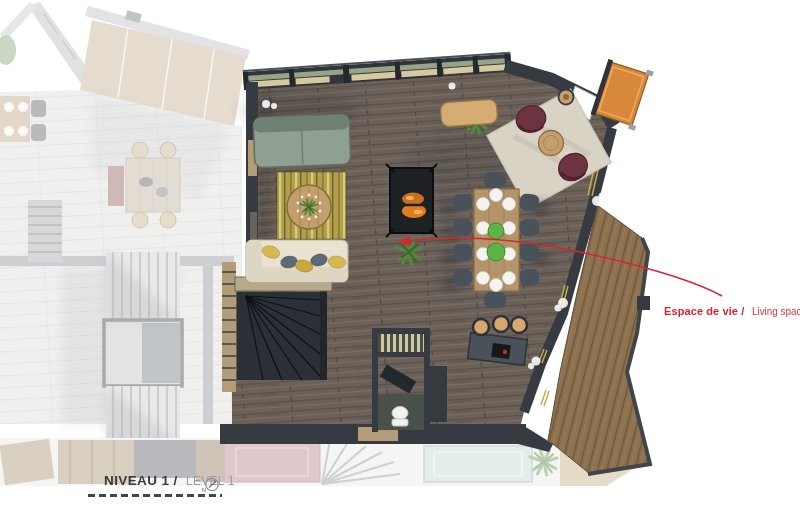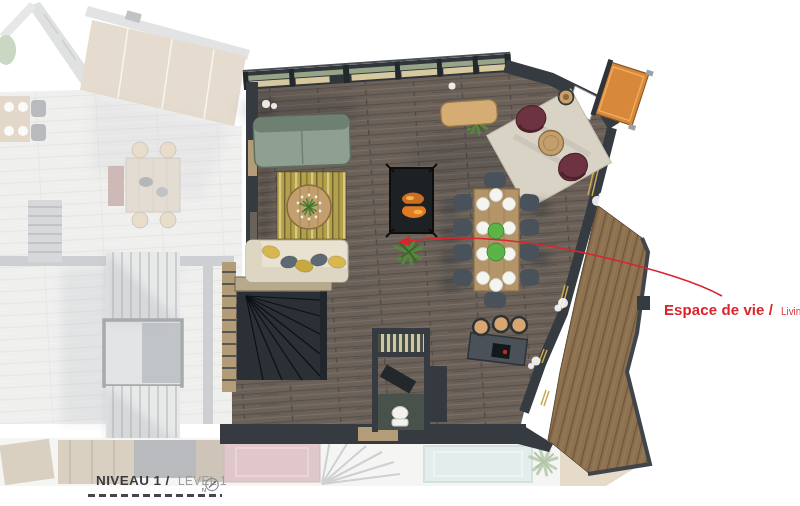--- a/index.html
+++ b/index.html
@@ -1,22 +1,22 @@
 <!DOCTYPE html>
 <html style="--accent: #d9252b; --wall-dark: #363b41; --wall-mid: #4a5158; --wall-outline: #1e2226; --floor-wood: #6b6159; --deck-wood: #8d7150; --deck-orange: #d8883a; --sofa-green: #8fa092; --sofa-green-dark: #6d8071; --sofa-cream: #e9e2d1; --sofa-cream-dark: #ddd6c3; --rug-yellow: #b3a04c; --rug-beige: #d9d3c6; --chair-burgundy: #6d3340; --wood-table: #c29f6c; --dining-wood: #b4956a; --chair-dark: #49525b; --stool-tan: #d7a671; --fire-orange: #e07b24; --plant-green: #55883c; --plate-green: #5cb348; --glass-sill: #d6c9a0; --glass-green: #97a487; --window-gold: #c9a952; --stair-dark: #2a3036; --wc-floor: #49514b; --faded-floor: #d8d8d6; --faded-wall: #888d93; --faded-wood: #c0ab8c; --pool-blue: #bcd7d1; --text-dark: #3a3a3c; --text-light: #9c9c9e;"><head>
 <meta charset="utf-8">
 <style>
   html,body{margin:0;padding:0;background:#ffffff;}
   #stage{position:relative;width:800px;height:506px;background:#fff;overflow:hidden;
          font-family:"Liberation Sans", sans-serif;}
   #planSvg{position:absolute;left:0;top:0;}
   .annotation{position:absolute;left:664px;top:301px;white-space:nowrap;color:var(--accent);}
-  .annotation .b{font-weight:bold;font-size:15px;letter-spacing:.1px;text-align:right;}
+  .annotation .b{font-weight:bold;font-size:11px;letter-spacing:.1px;text-align:right;}
   .annotation .l{font-size:10.5px;font-weight:400;display:inline-block;transform:scaleX(.94);transform-origin:left;margin-left:3px;opacity:.92;}
-  .levelLabel{position:absolute;left:96px;top:471px;white-space:nowrap;}
+  .levelLabel{position:absolute;left:104px;top:471px;white-space:nowrap;}
   .levelLabel .b{font-weight:bold;font-size:13.5px;color:var(--text-dark);letter-spacing:.4px;}
   .levelLabel .l{font-size:13px;color:var(--text-light);display:inline-block;transform:scaleX(.9);transform-origin:left;margin-left:4px;letter-spacing:.5px;}
   .dashes{position:absolute;left:88px;top:494px;width:134px;height:3px;
           background:repeating-linear-gradient(90deg, #45454a 0 7px, transparent 7px 11px);}
   .north{position:absolute;left:200px;top:476px;width:22px;height:20px;}
   .soft{filter:blur(4px);}
   .soft2{filter:blur(7px);}
 </style>
 </head>
 <body>

